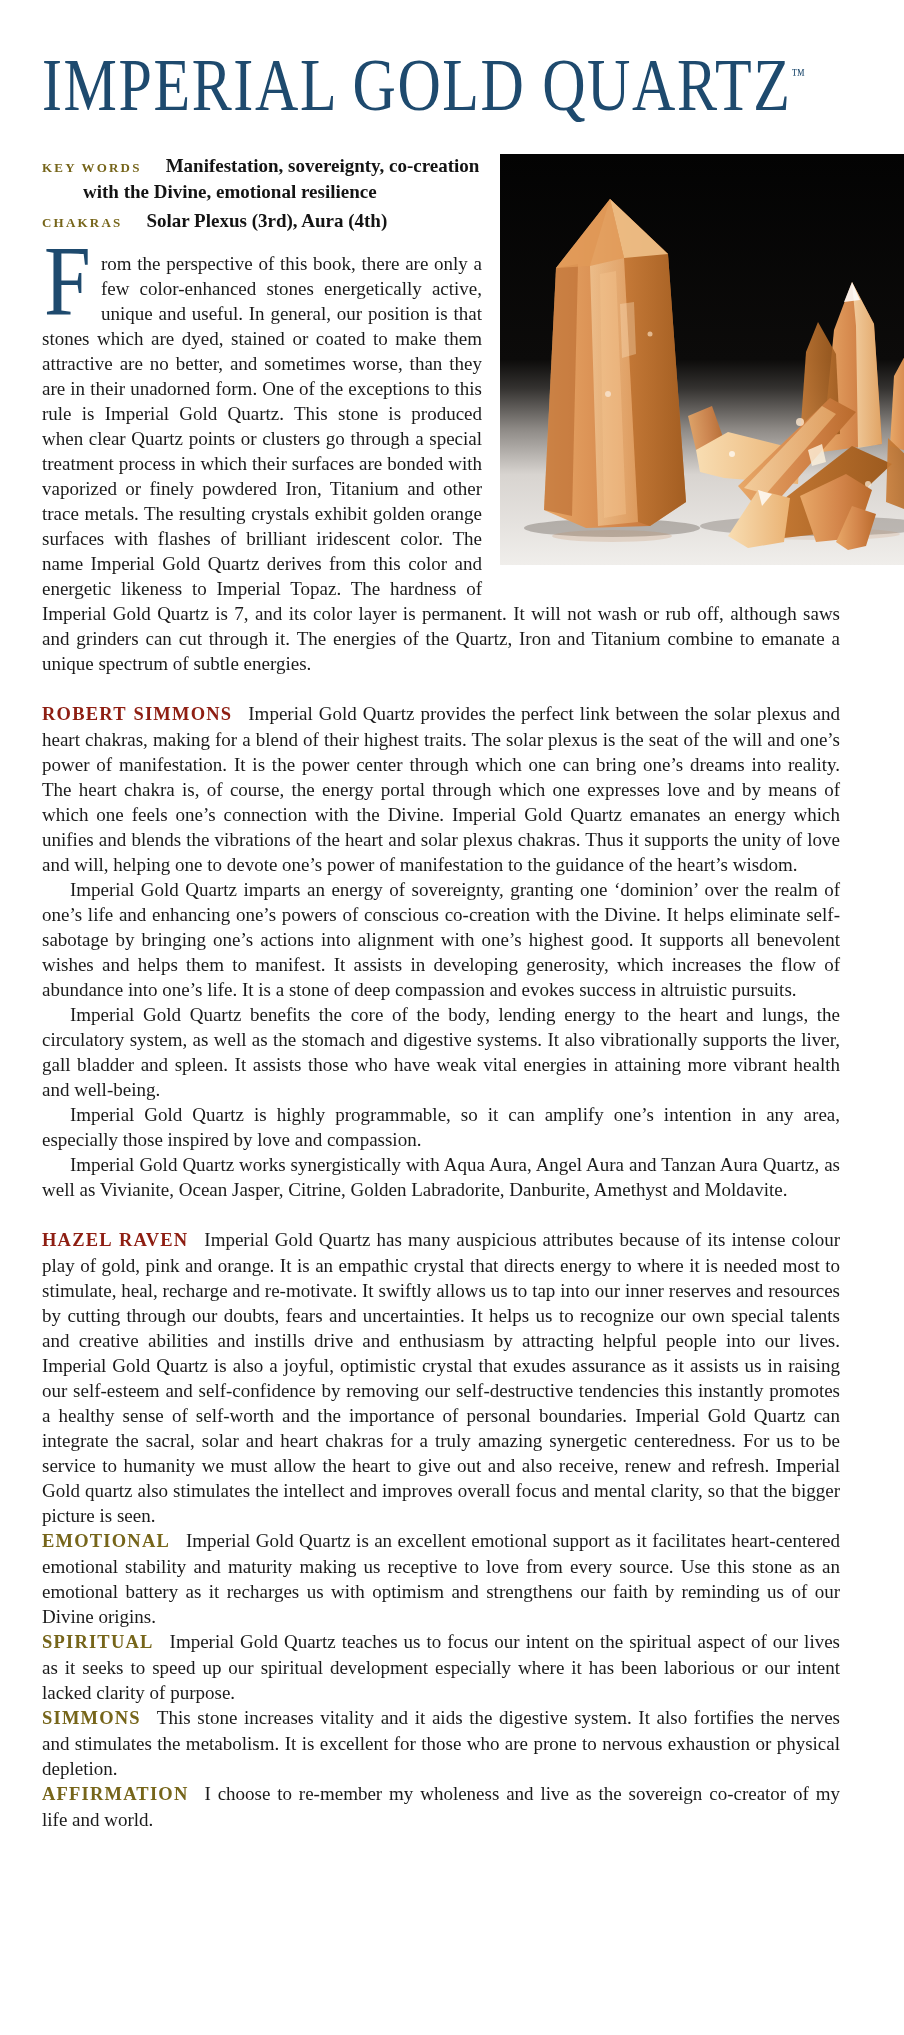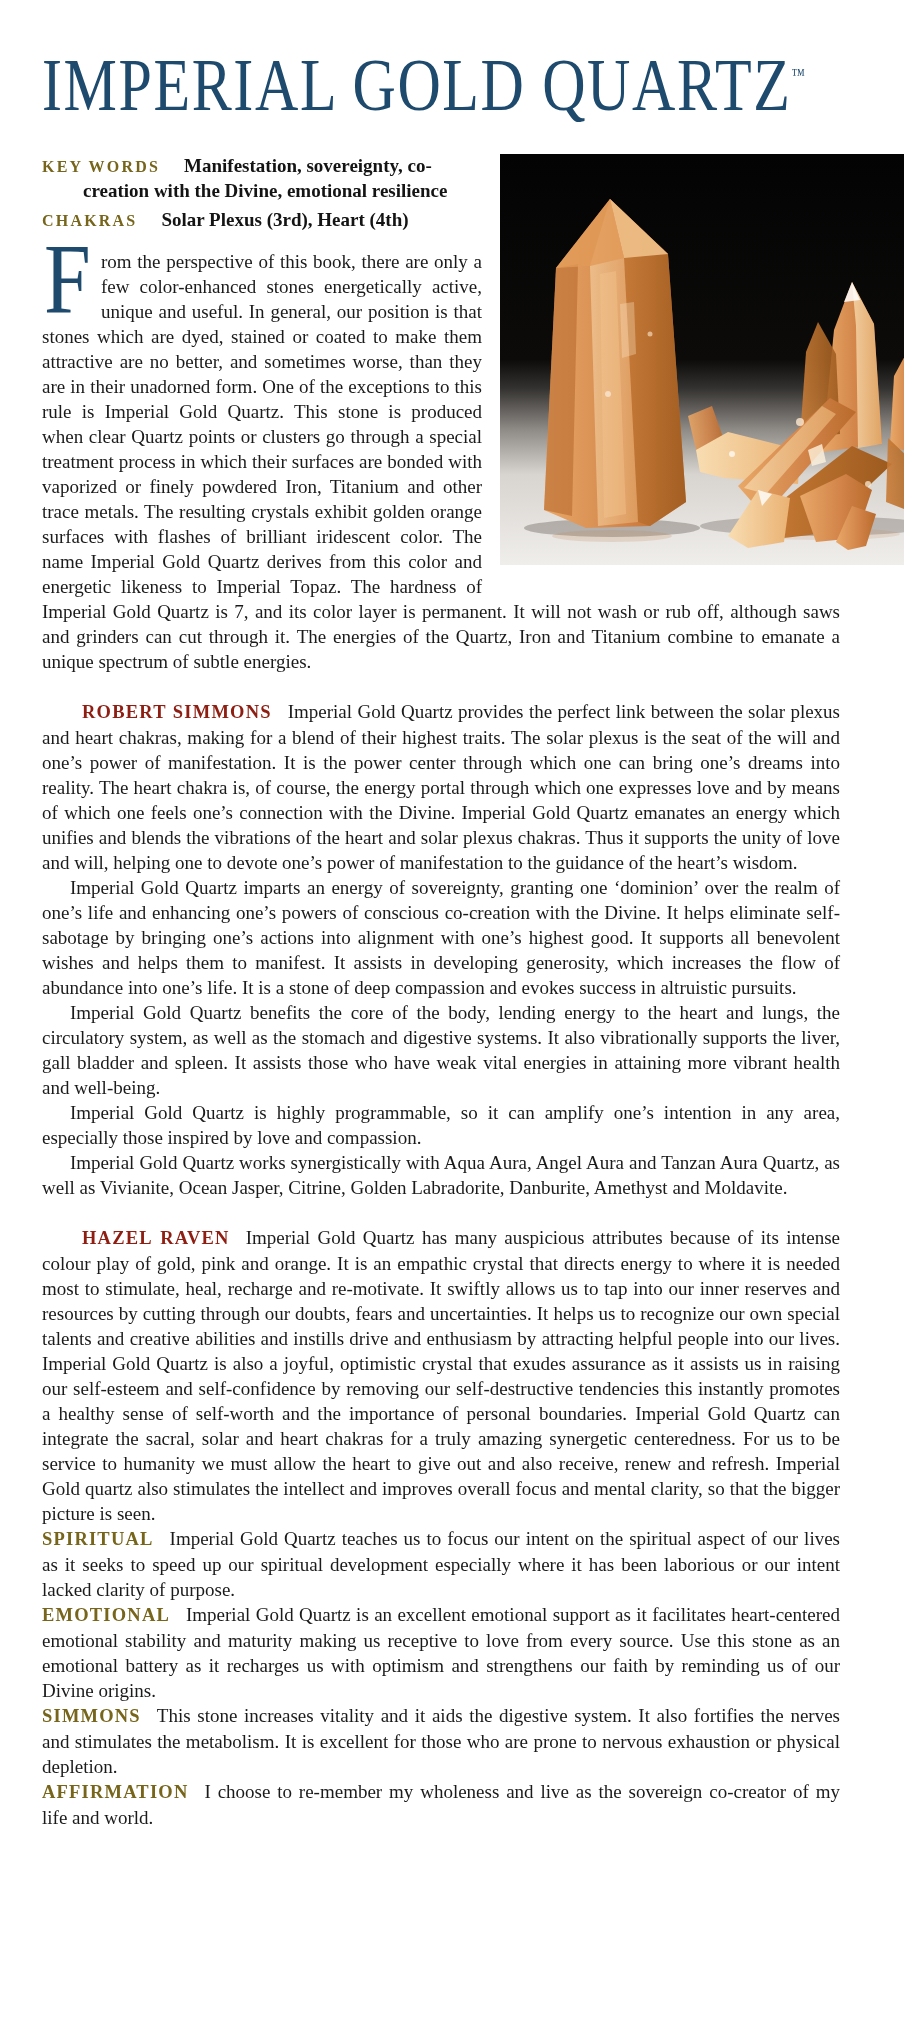--- a/index.html
+++ b/index.html
@@ -32,35 +32,35 @@
     float:right;
     width:439px;height:411px;
     margin:0 -99px 12px 18px;
     padding:0;border:0;
   }
   .photo svg{display:block;}
   .props{margin:2px 0 16px 0;font-size:19px;line-height:24px;}
   .prop{margin:0 0 5px 0;padding-left:41px;text-indent:-41px;text-align:left;}
   .plabel{
     color:var(--gold,#76651a);font-weight:700;
-    font-size:16px;letter-spacing:2.2px;margin-right:24px;
+    font-size:13px;letter-spacing:2.2px;margin-right:24px;
   }
   .pvalue{font-weight:700;color:#141414;}
   p.body{font-size:19px;line-height:25px;text-align:justify;margin:0;}
   p.ind{text-indent:28px;}
   .dropcap{
     float:left;width:47px;
     color:var(--navy,#1e4a6e);
     font-size:100px;line-height:72px;
     margin:-6px 10px 0 2px;
     transform:scaleX(.84);transform-origin:0 0;
   }
   .section{margin-top:25px;}
   .sec{font-weight:700;letter-spacing:1.2px;font-size:18.5px;margin-right:16px;}
-  .sec.red{color:var(--red,#8e1e12);margin-left:40px;}
+  .sec.red{color:var(--red,#8e1e12);}
   .sec.gold{color:var(--gold,#76651a);}
 </style>
 </head>
 <body>
 
 <div class="page">
 
   <h1 class="title"><span>IMPERIAL GOLD QUARTZ</span><sup>™</sup></h1>
 
   <div class="flow">
@@ -127,35 +127,35 @@
           <polygon points="308,296 322,290 326,308 312,312" fill="#fff2dd" opacity=".8"></polygon>
           <circle cx="300" cy="268" r="4" fill="#ffe9cf" opacity=".8"></circle>
           <circle cx="232" cy="300" r="3" fill="#ffffff" opacity=".7"></circle>
           <circle cx="368" cy="330" r="3" fill="#fff2dd" opacity=".7"></circle>
         </g>
       </svg>
     </figure>
 
     <div class="props">
       <p class="prop"><span class="plabel">KEY WORDS</span><span class="pvalue">Manifestation, sovereignty, co-creation with the Divine, emotional resilience</span></p>
-      <p class="prop"><span class="plabel">CHAKRAS</span><span class="pvalue">Solar Plexus (3rd), Heart (4th)</span></p>
+      <p class="prop"><span class="plabel">CHAKRAS</span><span class="pvalue">Solar Plexus (3rd), Aura (4th)</span></p>
     </div>
 
     <p class="body"><span class="dropcap">F</span><span>rom the perspective of this book, there are only a few color-enhanced stones energetically active, unique and useful. In general, our position is that stones which are dyed, stained or coated to make them attractive are no better, and sometimes worse, than they are in their unadorned form. One of the exceptions to this rule is Imperial Gold Quartz.  This stone is produced when clear Quartz points or clusters go through a special treatment process in which their surfaces are bonded with vaporized or finely powdered Iron, Titanium and other trace metals. The resulting crystals exhibit golden orange surfaces with flashes of brilliant iridescent color. The name Imperial Gold Quartz derives from this color and energetic likeness to Imperial Topaz. The hardness of Imperial Gold Quartz is 7, and its color layer is permanent. It will not wash or rub off, although saws and grinders can cut through it. The energies of the Quartz, Iron and Titanium combine to emanate a unique spectrum of subtle energies.</span></p>
 
     <div class="section">
       <p class="body"><span class="sec red">ROBERT SIMMONS</span><span>Imperial Gold Quartz provides the perfect link between the solar plexus and heart chakras, making for a blend of their highest traits. The solar plexus is the seat of the will and one’s power of manifestation. It is the power center through which one can bring one’s dreams into reality. The heart chakra is, of course, the energy portal through which one expresses love and by means of which one feels one’s connection with the Divine. Imperial Gold Quartz emanates an energy which unifies and blends the vibrations of the heart and solar plexus chakras. Thus it supports the unity of love and will, helping one to devote one’s power of manifestation to the guidance of the heart’s wisdom.</span></p>
       <p class="body ind">Imperial Gold Quartz imparts an energy of sovereignty, granting one ‘dominion’ over the realm of one’s life and enhancing one’s powers of conscious co-creation with the Divine. It helps eliminate self-sabotage by bringing one’s actions into alignment with one’s highest good. It supports all benevolent wishes and helps them to manifest. It assists in developing generosity, which increases the flow of abundance into one’s life. It is a stone of deep compassion and evokes success in altruistic pursuits.</p>
       <p class="body ind">Imperial Gold Quartz benefits the core of the body, lending energy to the heart and lungs, the circulatory system, as well as the stomach and digestive systems. It also vibrationally supports the liver, gall bladder and spleen. It assists those who have weak vital energies in attaining more vibrant health and well-being.</p>
       <p class="body ind">Imperial Gold Quartz is highly programmable, so it can amplify one’s intention in any area, especially those inspired by love and compassion.</p>
       <p class="body ind">Imperial Gold Quartz works synergistically with Aqua Aura, Angel Aura and Tanzan Aura Quartz, as well as Vivianite, Ocean Jasper, Citrine, Golden Labradorite, Danburite, Amethyst and Moldavite.</p>
     </div>
 
     <div class="section">
       <p class="body"><span class="sec red">HAZEL RAVEN</span><span>Imperial Gold Quartz has many auspicious attributes because of its intense colour play of gold, pink and orange. It is an empathic crystal that directs energy to where it is needed most to stimulate, heal, recharge and re-motivate. It swiftly allows us to tap into our inner reserves and resources by cutting through our doubts, fears and uncertainties. It helps us to recognize our own special talents and creative abilities and instills drive and enthusiasm by attracting helpful people into our lives. Imperial Gold Quartz is also a joyful, optimistic crystal that exudes assurance as it assists us in raising our self-esteem and self-confidence by removing our self-destructive tendencies this instantly promotes a healthy sense of self-worth and the importance of personal boundaries. Imperial Gold Quartz can integrate the sacral, solar and heart chakras for a truly amazing synergetic centeredness. For us to be service to humanity we must allow the heart to give out and also receive, renew and refresh. Imperial Gold quartz also stimulates the intellect and improves overall focus and mental clarity, so that the bigger picture is seen.</span></p>
+      <p class="body"><span class="sec gold">EMOTIONAL</span><span>Imperial Gold Quartz is an excellent emotional support as it facilitates heart-centered emotional stability and maturity making us receptive to love from every source. Use this stone as an emotional battery as it recharges us with optimism and strengthens our faith by reminding us of our Divine origins.</span></p>
       <p class="body"><span class="sec gold">SPIRITUAL</span><span>Imperial Gold Quartz teaches us to focus our intent on the spiritual aspect of our lives as it seeks to speed up our spiritual development especially where it has been laborious or our intent lacked clarity of purpose.</span></p>
-      <p class="body"><span class="sec gold">EMOTIONAL</span><span>Imperial Gold Quartz is an excellent emotional support as it facilitates heart-centered emotional stability and maturity making us receptive to love from every source. Use this stone as an emotional battery as it recharges us with optimism and strengthens our faith by reminding us of our Divine origins.</span></p>
       <p class="body"><span class="sec gold">SIMMONS</span><span>This stone increases vitality and it aids the digestive system. It also fortifies the nerves and stimulates the metabolism. It is excellent for those who are prone to nervous exhaustion or physical depletion.</span></p>
       <p class="body"><span class="sec gold">AFFIRMATION</span><span>I choose to re-member my wholeness and live as the sovereign co-creator of my life and world.</span></p>
     </div>
 
   </div>
 </div>
 
 </body></html>

